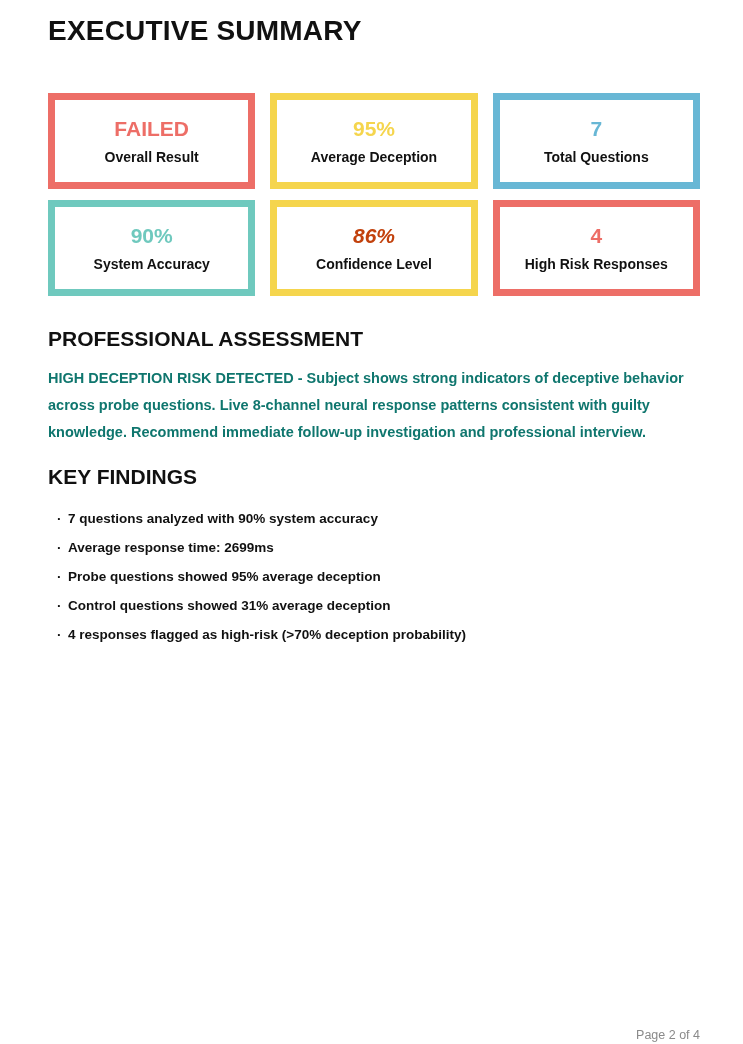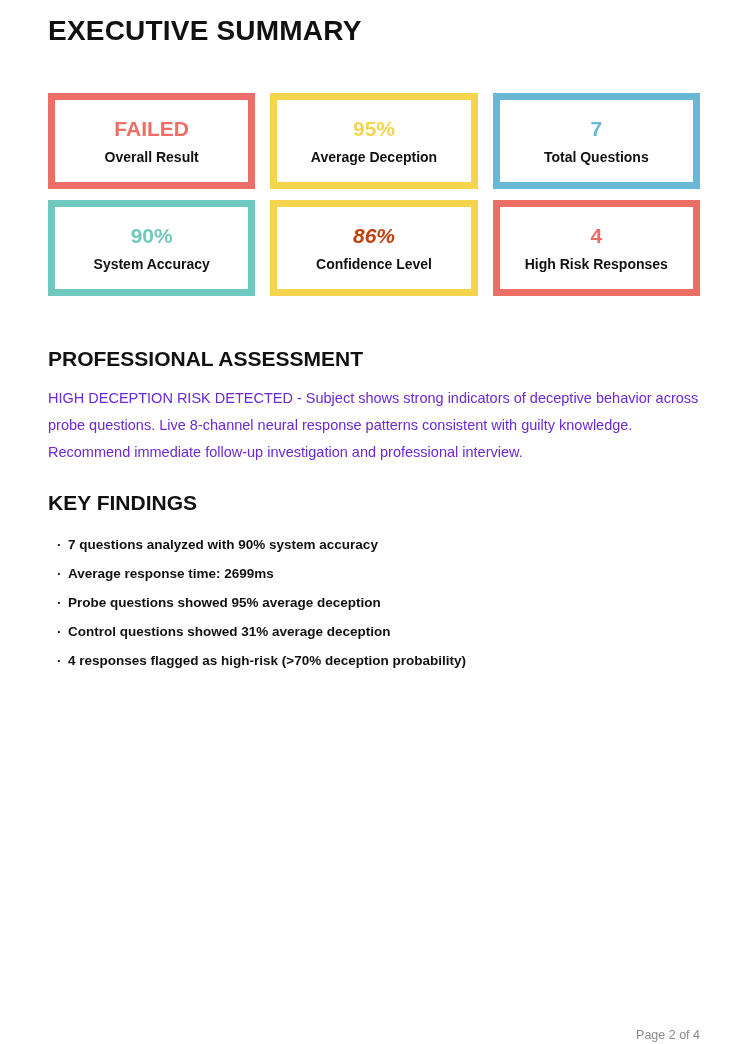--- a/index.html
+++ b/index.html
@@ -55,31 +55,31 @@
     color: #111111;
   }
 
   .section-heading {
     margin: 0;
     font-size: 21px;
     line-height: 22px;
     font-weight: 700;
     color: #111111;
   }
-  .assessment-heading { margin-top: 52px; }
+  .assessment-heading { margin-top: 32px; }
   .assessment-body {
     margin: 15px 0 0 0;
     max-width: 652px;
     font-size: 14.5px;
     line-height: 27px;
-    font-weight: 400;
-    color: #6d28d9;
+    font-weight: 700;
+    color: #0f766e;
   }
 
-  .findings-heading { margin-top: 26px; }
+  .findings-heading { margin-top: 20px; }
   .findings-list {
     list-style: none;
     margin: 16px 0 0 0;
     padding: 0 0 0 20px;
   }
   .finding-item {
     position: relative;
     font-size: 13.5px;
     font-weight: 700;
     line-height: 29px;

